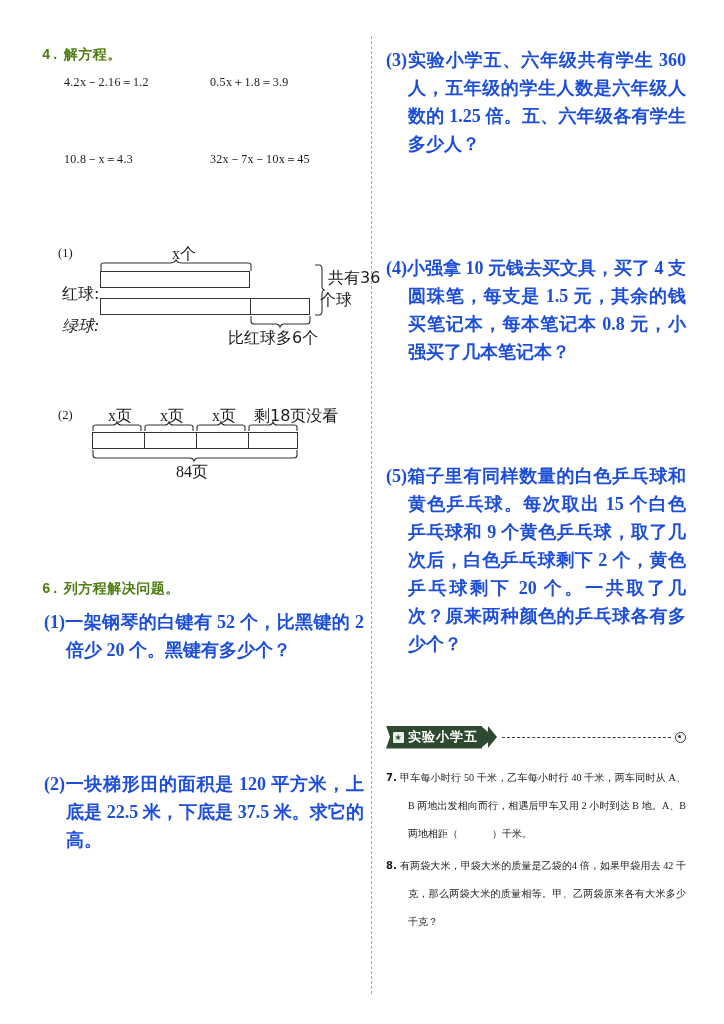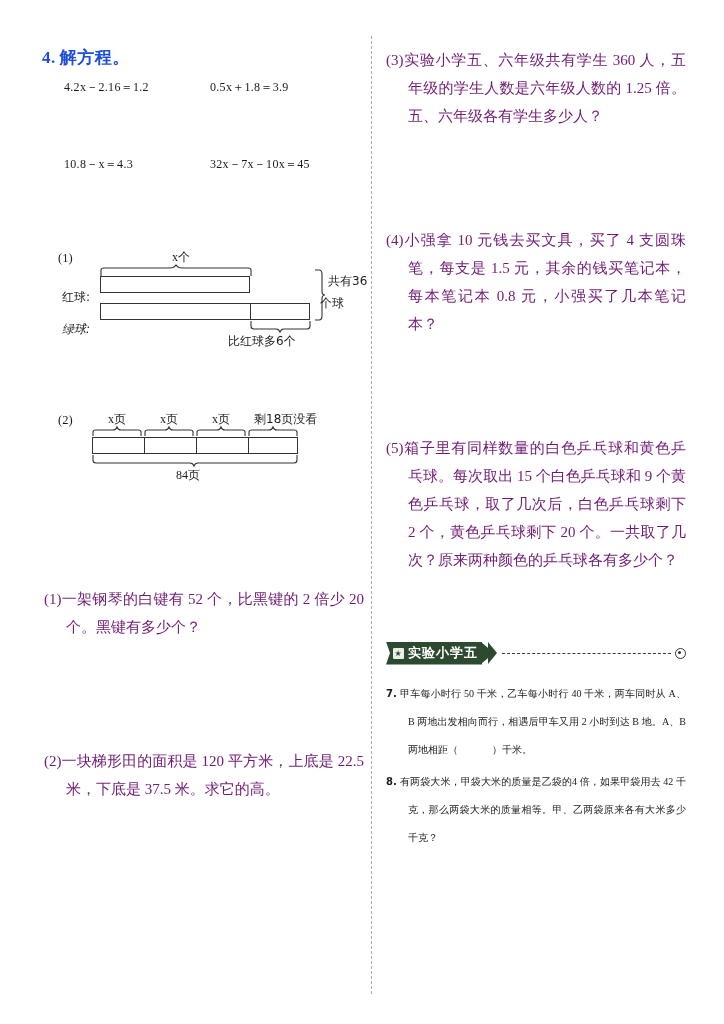--- a/index.html
+++ b/index.html
@@ -31,56 +31,57 @@
   .divider {
     position: absolute;
     left: 371px; top: 36px;
     width: 0; height: 958px;
     border-left: 1px dashed #9a9a9a;
     opacity: .85;
   }
 
   
   .sec-title {
-    font-family: Liberation Serif, serif;
+    font-family: Liberation Mono, monospace;
     font-weight: bold;
-    font-size: 17px;
+    font-size: 14px;
     letter-spacing: .5px;
     margin: 0 0 10px 0;
-    color: #1d4ed8;
+    color: #4d7c0f;
   }
   .sec-title .num { margin-right: 4px; }
 
   .qblock {
-    font-size: 15px;
+    font-size: 18px;
     line-height: 28px;
     text-align: justify;
     margin: 0 0 6px 0;
-    color: #701a75;
+    color: #1d4ed8;
+    font-weight: bold;
   }
   .qblock.hang   { padding-left: 22px; text-indent: -22px; }
 
   .eq-row {
     display: flex;
     margin: 0 0 60px 0;
     padding-left: 22px;
   }
   .eq {
     font-size: 12px;
     font-family: "Liberation Serif", "DejaVu Serif", serif;
     letter-spacing: .3px;
     white-space: nowrap;
   }
   .eq.first { width: 146px; }
 
   
   .fig { position: relative; margin-left: 16px; }
   .fig-label {
     position: absolute;
-    font-size: 12px;
+    font-size: 16px;
     white-space: nowrap;
     font-family: "DejaVu Sans", "Liberation Sans", sans-serif;
     color: #1b1b1b;
   }
   .fig-label.serif { font-family: "Liberation Serif", serif; }
 
   .bar {
     position: absolute;
     box-sizing: border-box;
     border: 1px solid #333;
@@ -263,20 +264,23 @@
       <div class="tick" style="left:190px; top:38px; height:17px;"></div>
 
       <svg class="brace" style="left:34px; top:56px;" width="206" height="12" viewBox="0 0 206 12">
         <path d="M1 0 L1 5 Q1 8 4 8 L98 8 Q101 8 102 11 Q103 8 106 8 L202 8 Q205 8 205 5 L205 0"></path>
       </svg>
       <div class="fig-label serif" style="left:118px; top:68px;">84页</div>
     </div>
 
     <div class="spacer-110"></div>
 
+    <div class="sec-title">
+      <span class="num">6.</span><span>列方程解决问题。</span>
+    </div>
 
     <div class="qblock hang" style="padding-left:24px;">(1)一架钢琴的白键有 52 个，比黑键的 2 倍少 20 个。黑键有多少个？</div>
 
     <div class="spacer-100"></div>
 
     <div class="qblock hang" style="padding-left:24px;">(2)一块梯形田的面积是 120 平方米，上底是 22.5 米，下底是 37.5 米。求它的高。</div>
 
   </div>
 
   <div class="col col-right">

